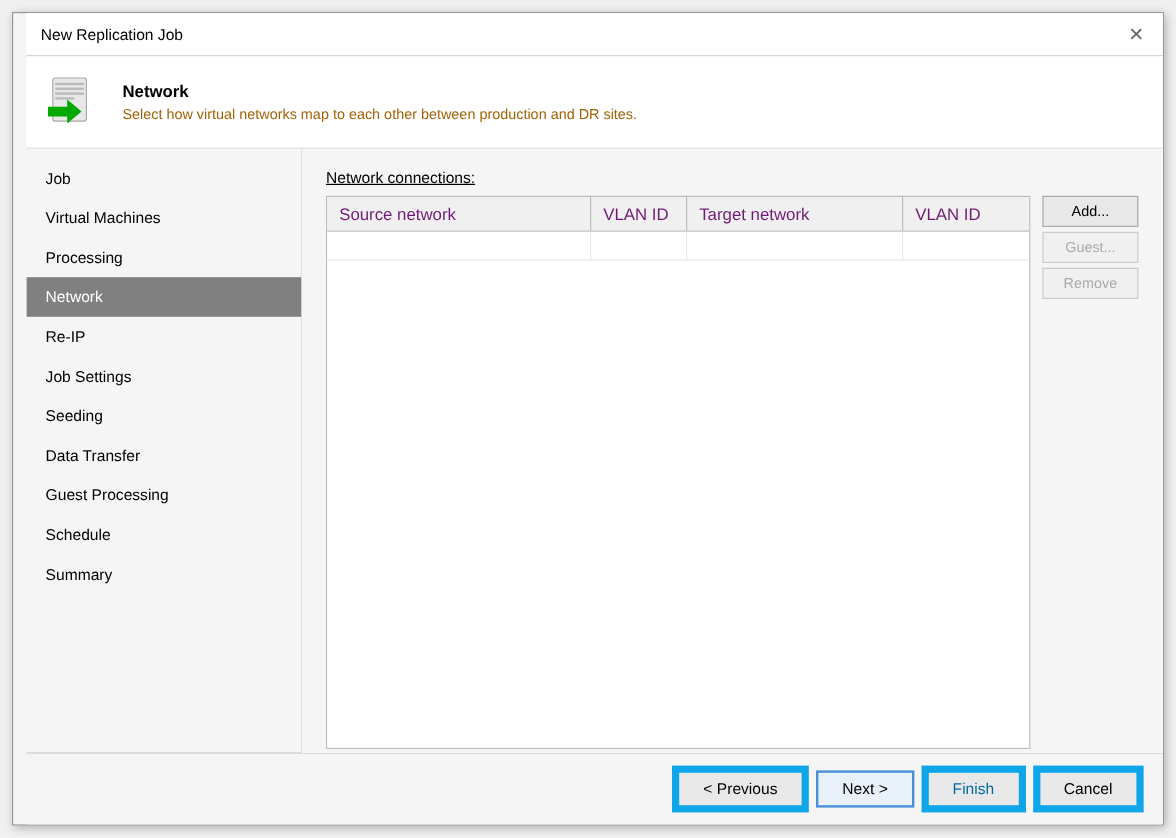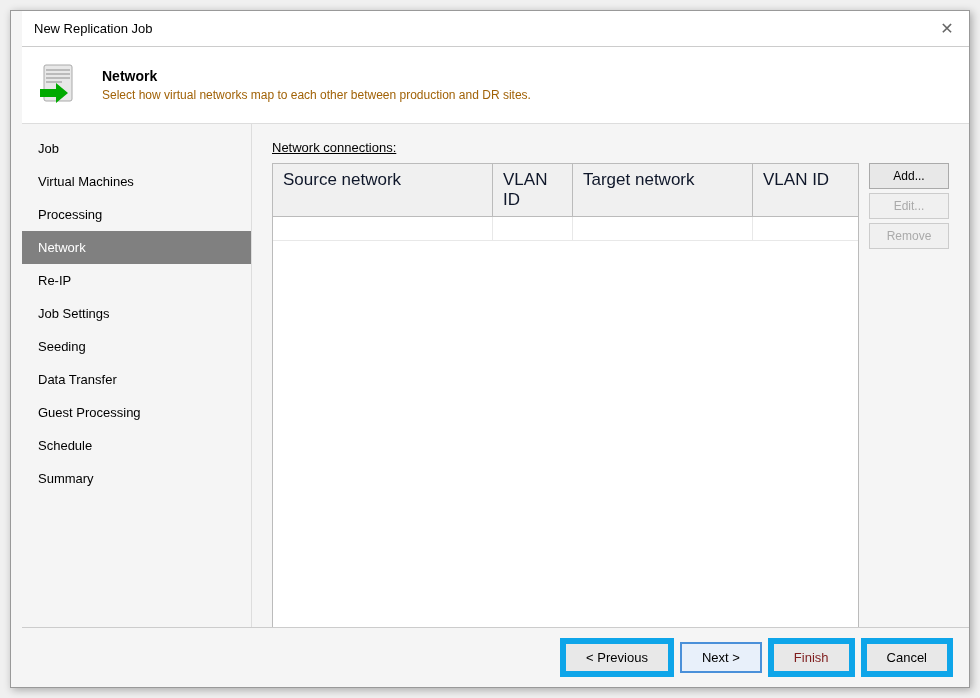--- a/index.html
+++ b/index.html
@@ -124,23 +124,23 @@
       overflow: hidden;
     }
     .table-header {
       display: grid;
       grid-template-columns: 220px 80px 180px 100px;
       background: #f0f0f0;
       border-bottom: 1px solid #bbb;
     }
     .col-header {
       padding: 6px 10px;
-      font-size: 17px;
+      font-size: 14px;
       font-weight: normal;
-      color: #0f172a;
+      color: #701a75;
       border-right: 1px solid #bbb;
     }
     .col-header:last-child { border-right: none; }
     .table-body {
       height: 430px;
       background: #fff;
     }
     .table-row {
       display: grid;
       grid-template-columns: 220px 80px 180px 100px;
@@ -188,21 +188,21 @@
     .footer-btn {
       padding: 6px 20px;
       font-size: 13px;
       cursor: pointer;
       border: 6px solid #0ea5e9;
       background: #e8e8e8;
       color: #000;
       min-width: 80px;
     }
     .footer-btn:disabled {
-      color: #7f1d1d;
+      color: #0369a1;
       cursor: default;
     }
     .footer-btn.primary {
       border: 2px solid #4a90d9;
       background: #e8f0fa;
     }
   </style>
 </head>
 <body>
 
@@ -265,21 +265,21 @@
               <div class="table-cell"></div>
               <div class="table-cell"></div>
               <div class="table-cell"></div>
               <div class="table-cell"></div>
             </div>
           </div>
         </div>
 
         <div class="btn-group">
           <button class="btn">Add...</button>
-          <button class="btn" disabled="">Edit...</button>
+          <button class="btn" disabled="">Guest...</button>
           <button class="btn" disabled="">Remove</button>
         </div>
       </div>
     </div>
   </div>
 
   <div class="footer">
     <button class="footer-btn">&lt; Previous</button>
     <button class="footer-btn primary">Next &gt;</button>
     <button class="footer-btn" disabled="">Finish</button>

